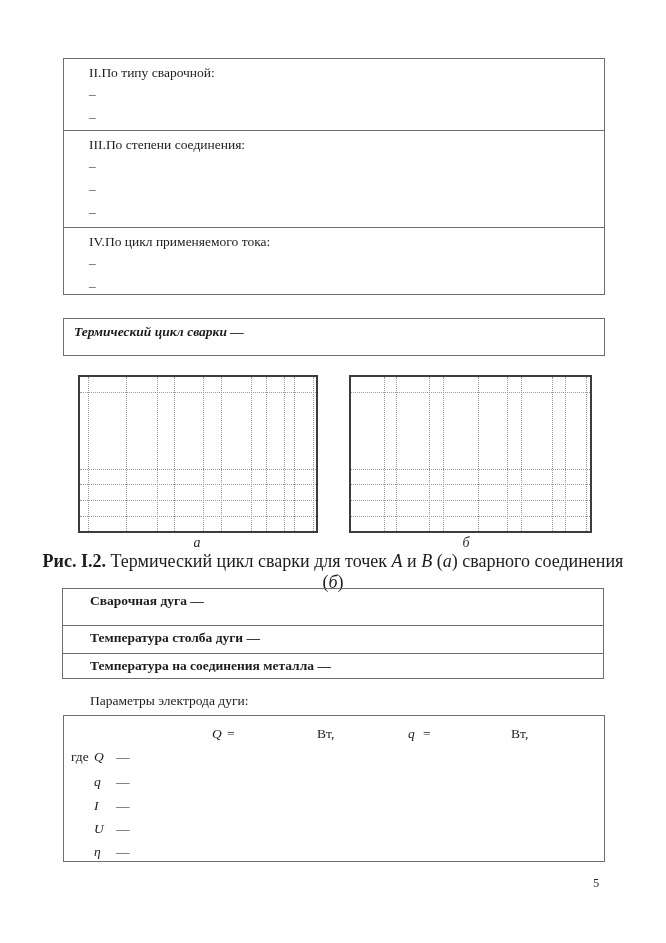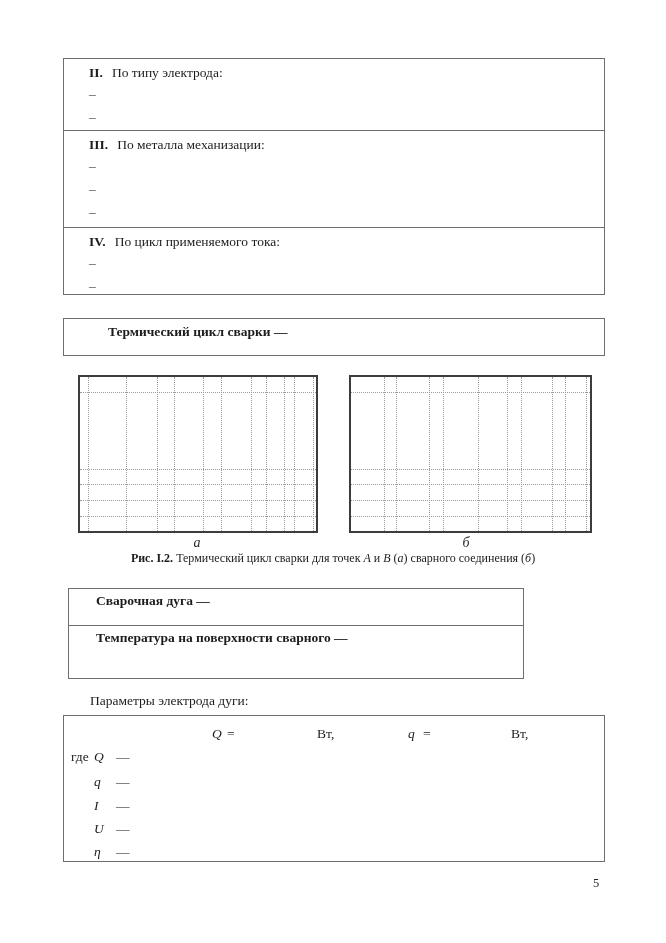--- a/index.html
+++ b/index.html
@@ -17,53 +17,53 @@
   .sections-table{
     position:absolute;left:63px;top:58px;width:542px;
     border:1px solid #6e6e6e;box-sizing:border-box;
   }
   .section-row{box-sizing:border-box;padding:6px 10px 0 25px;}
   .section-row.rb{border-bottom:1px solid #6e6e6e;}
   .row-ii{height:72px;}
   .row-iii{height:97px;}
   .row-iv{height:66px;}
   .section-title{white-space:nowrap;}
-  .section-numeral{font-weight:bold;margin-right:9px;}
+  .section-numeral{font-weight:normal;margin-right:0;}
   .dash-line{height:23px;line-height:25px;color:#3a3a3a;}
   
   .thermal-box{
     position:absolute;left:63px;top:318px;width:542px;height:38px;
     border:1px solid #6e6e6e;box-sizing:border-box;
-    padding:5px 10px 0 44px;font-weight:bold;
+    padding:5px 10px 0 10px;font-weight:bold;font-style:italic;
   }
   
   .panel{
     position:absolute;top:375px;height:158px;
     border:2px solid #3c3c3c;box-sizing:border-box;background:#fff;
     overflow:hidden;
   }
   .panel-a{left:78px;width:240px;}
   .panel-b{left:349px;width:243px;}
   .vline{position:absolute;top:0;bottom:0;width:0;border-left:1px dotted #9b9b9b;}
   .hline{position:absolute;left:0;right:0;height:0;border-top:1px dotted #9b9b9b;}
   .panel-label{
     position:absolute;top:535px;width:100px;text-align:center;
     font-style:italic;font-size:14px;color:#2a2a2a;
   }
   .panel-label-a{left:147px;}
   .panel-label-b{left:416px;}
   .figure-caption{
     position:absolute;left:40px;top:551px;width:586px;
-    text-align:center;font-size:12px;color:#1c1c1c;
+    text-align:center;font-size:18px;color:#1c1c1c;
   }
   .figure-caption .cap-bold{font-weight:bold;}
   .figure-caption .cap-it{font-style:italic;}
   
   .def-stack{
-    position:absolute;left:68px;top:588px;width:456px;height:91px;
+    position:absolute;left:62px;top:588px;width:542px;height:91px;
     border:1px solid #6e6e6e;box-sizing:border-box;
   }
   .def-row{box-sizing:border-box;padding:4px 10px 0 27px;font-weight:bold;}
   .def-row.rb{border-bottom:1px solid #6e6e6e;}
   .def-row-1{height:37px;}
   .def-row-2{height:28px;}
   .def-row-3{height:26px;}
   
   .params-heading{position:absolute;left:90px;top:693px;}
   .params-box{
@@ -91,28 +91,28 @@
   .page-number{position:absolute;left:593px;top:876px;font-size:12.5px;color:#2a2a2a;}
 </style>
 </head>
 <body>
 
 <div class="page">
 
   <div class="sections-table">
     <div class="section-row row-ii rb">
       <div class="section-title">
-        <span class="section-numeral">II.</span><span>По типу электрода:</span>
+        <span class="section-numeral">II.</span><span>По типу сварочной:</span>
       </div>
       <div class="dash-line">–</div>
       <div class="dash-line">–</div>
     </div>
     <div class="section-row row-iii rb">
       <div class="section-title">
-        <span class="section-numeral">III.</span><span>По металла механизации:</span>
+        <span class="section-numeral">III.</span><span>По степени соединения:</span>
       </div>
       <div class="dash-line">–</div>
       <div class="dash-line">–</div>
       <div class="dash-line">–</div>
     </div>
     <div class="section-row row-iv">
       <div class="section-title">
         <span class="section-numeral">IV.</span><span>По цикл применяемого тока:</span>
       </div>
       <div class="dash-line">–</div>
@@ -163,22 +163,25 @@
   <div class="panel-label panel-label-b">б</div>
 
   <div class="figure-caption">
     <span class="cap-bold">Рис. I.2.</span><span> Термический цикл сварки для точек </span><span class="cap-it">А</span><span> и </span><span class="cap-it">В</span><span> (</span><span class="cap-it">а</span><span>) сварного соединения (</span><span class="cap-it">б</span><span>)</span>
   </div>
 
   <div class="def-stack">
     <div class="def-row def-row-1 rb">
       <span>Сварочная дуга —</span>
     </div>
+    <div class="def-row def-row-2 rb">
+      <span>Температура столба дуги —</span>
+    </div>
     <div class="def-row def-row-3">
-      <span>Температура на поверхности сварного —</span>
+      <span>Температура на соединения металла —</span>
     </div>
   </div>
 
   <div class="params-heading">Параметры электрода дуги:</div>
 
   <div class="params-box">
     <span class="f-sym f-s1">Q</span>
     <span class="f-e1">=</span>
     <span class="f-u1">Вт,</span>
     <span class="f-sym f-s2">q</span>

